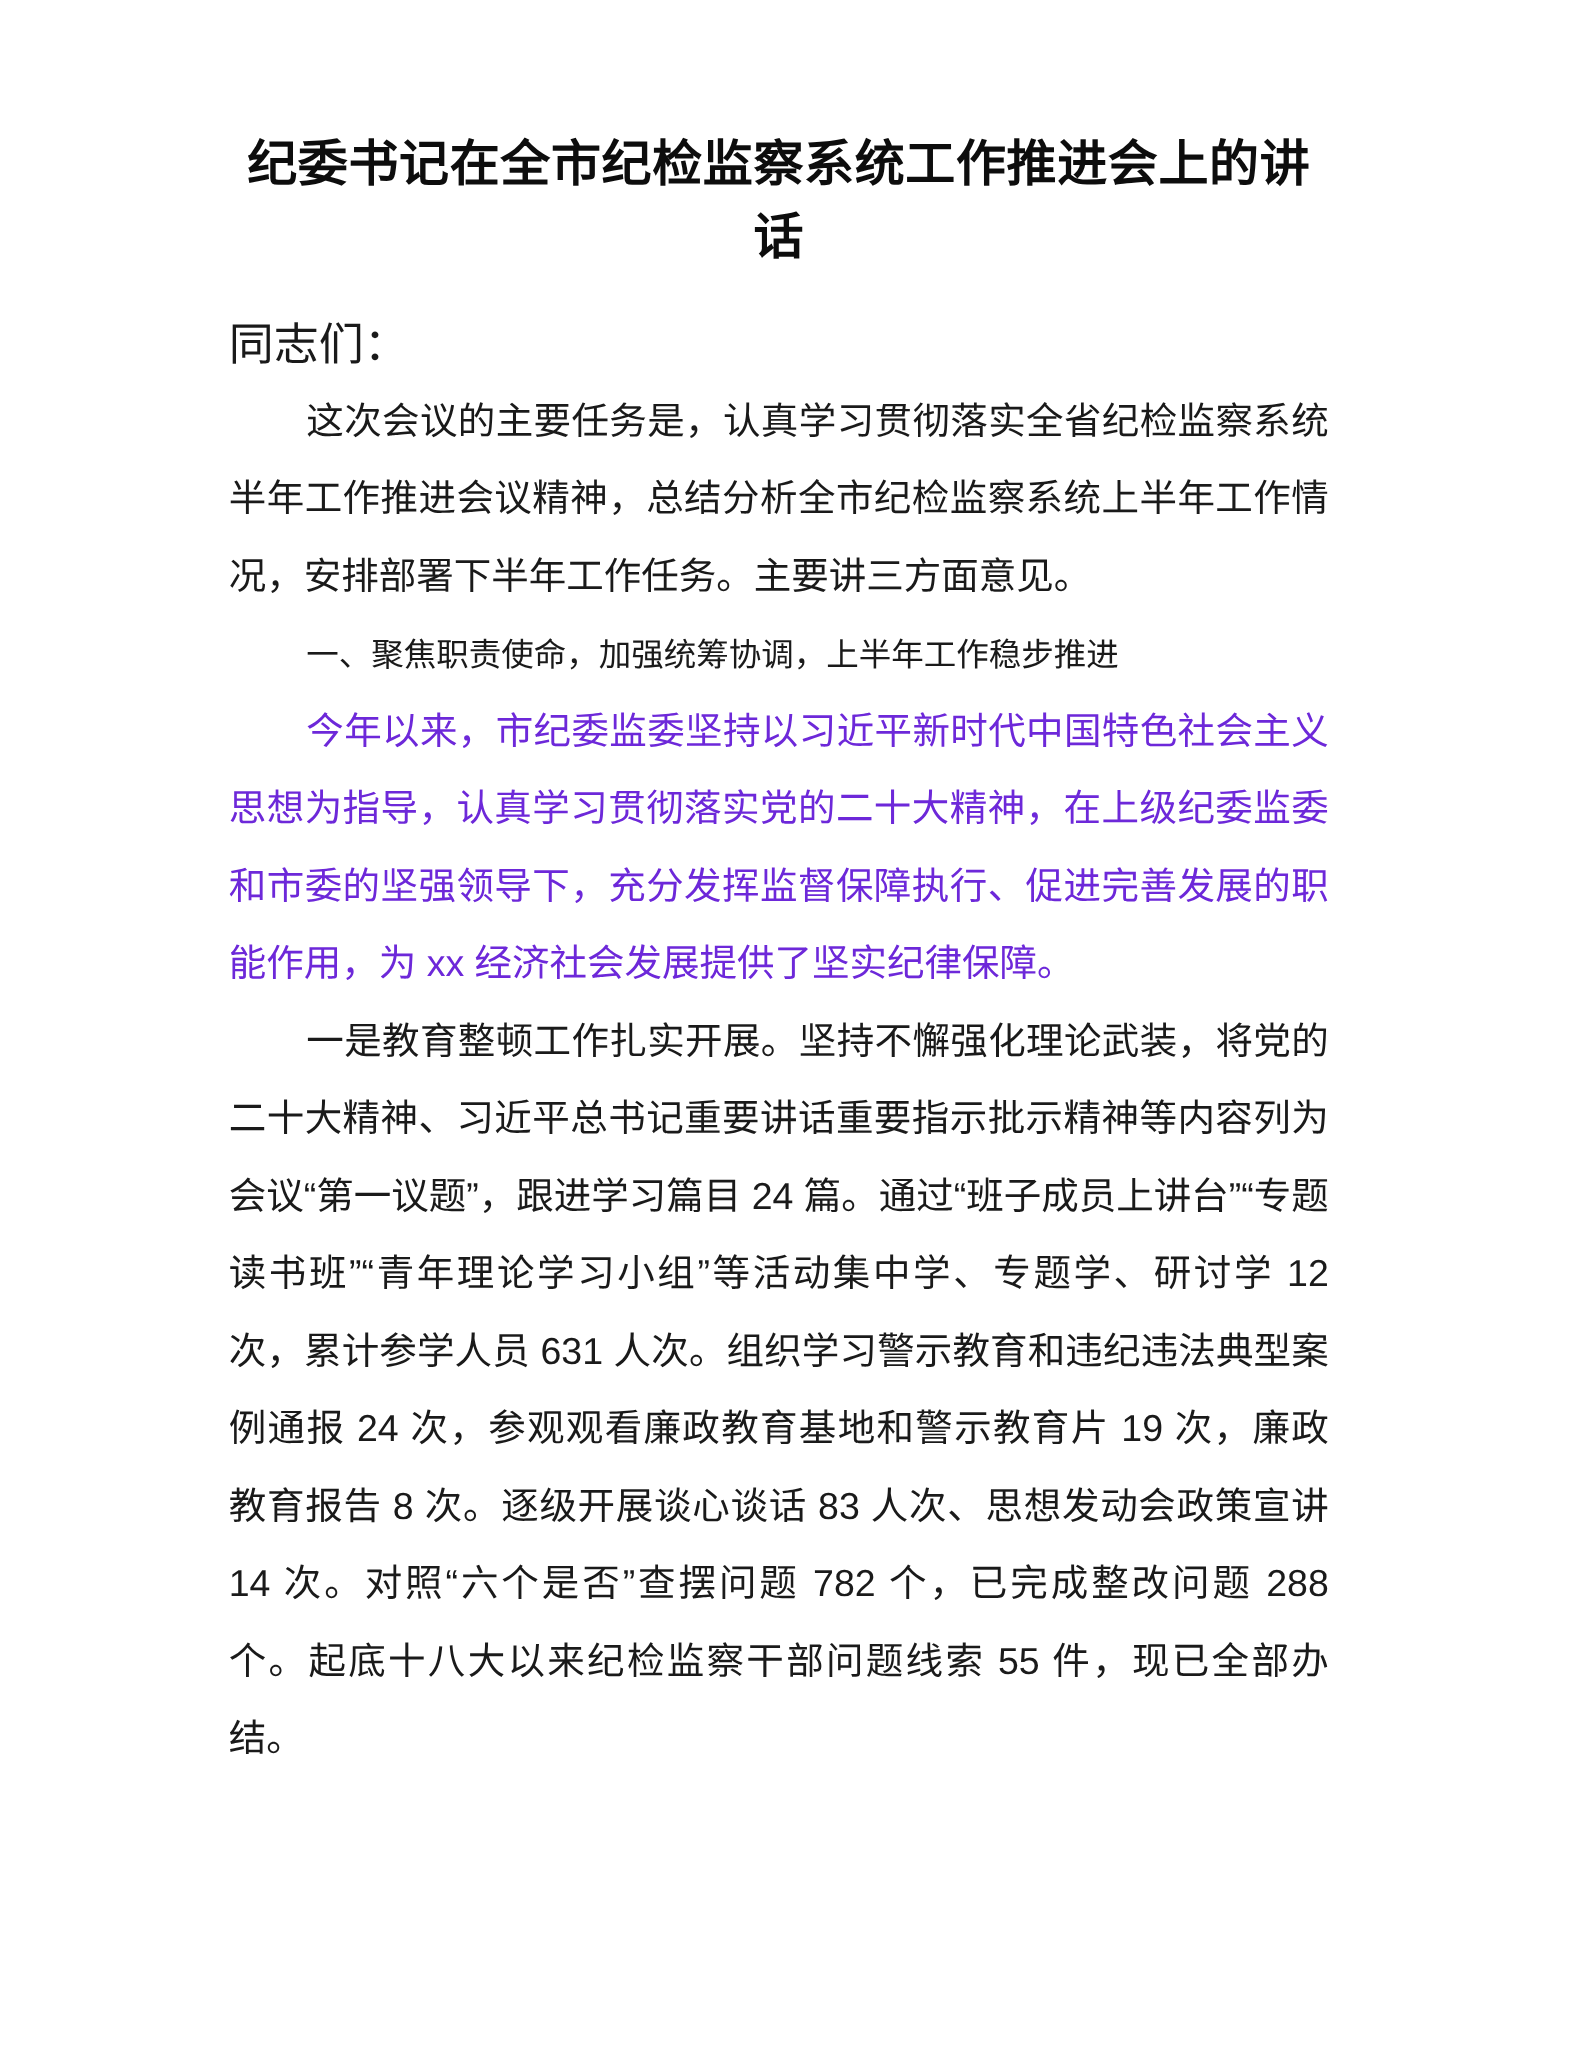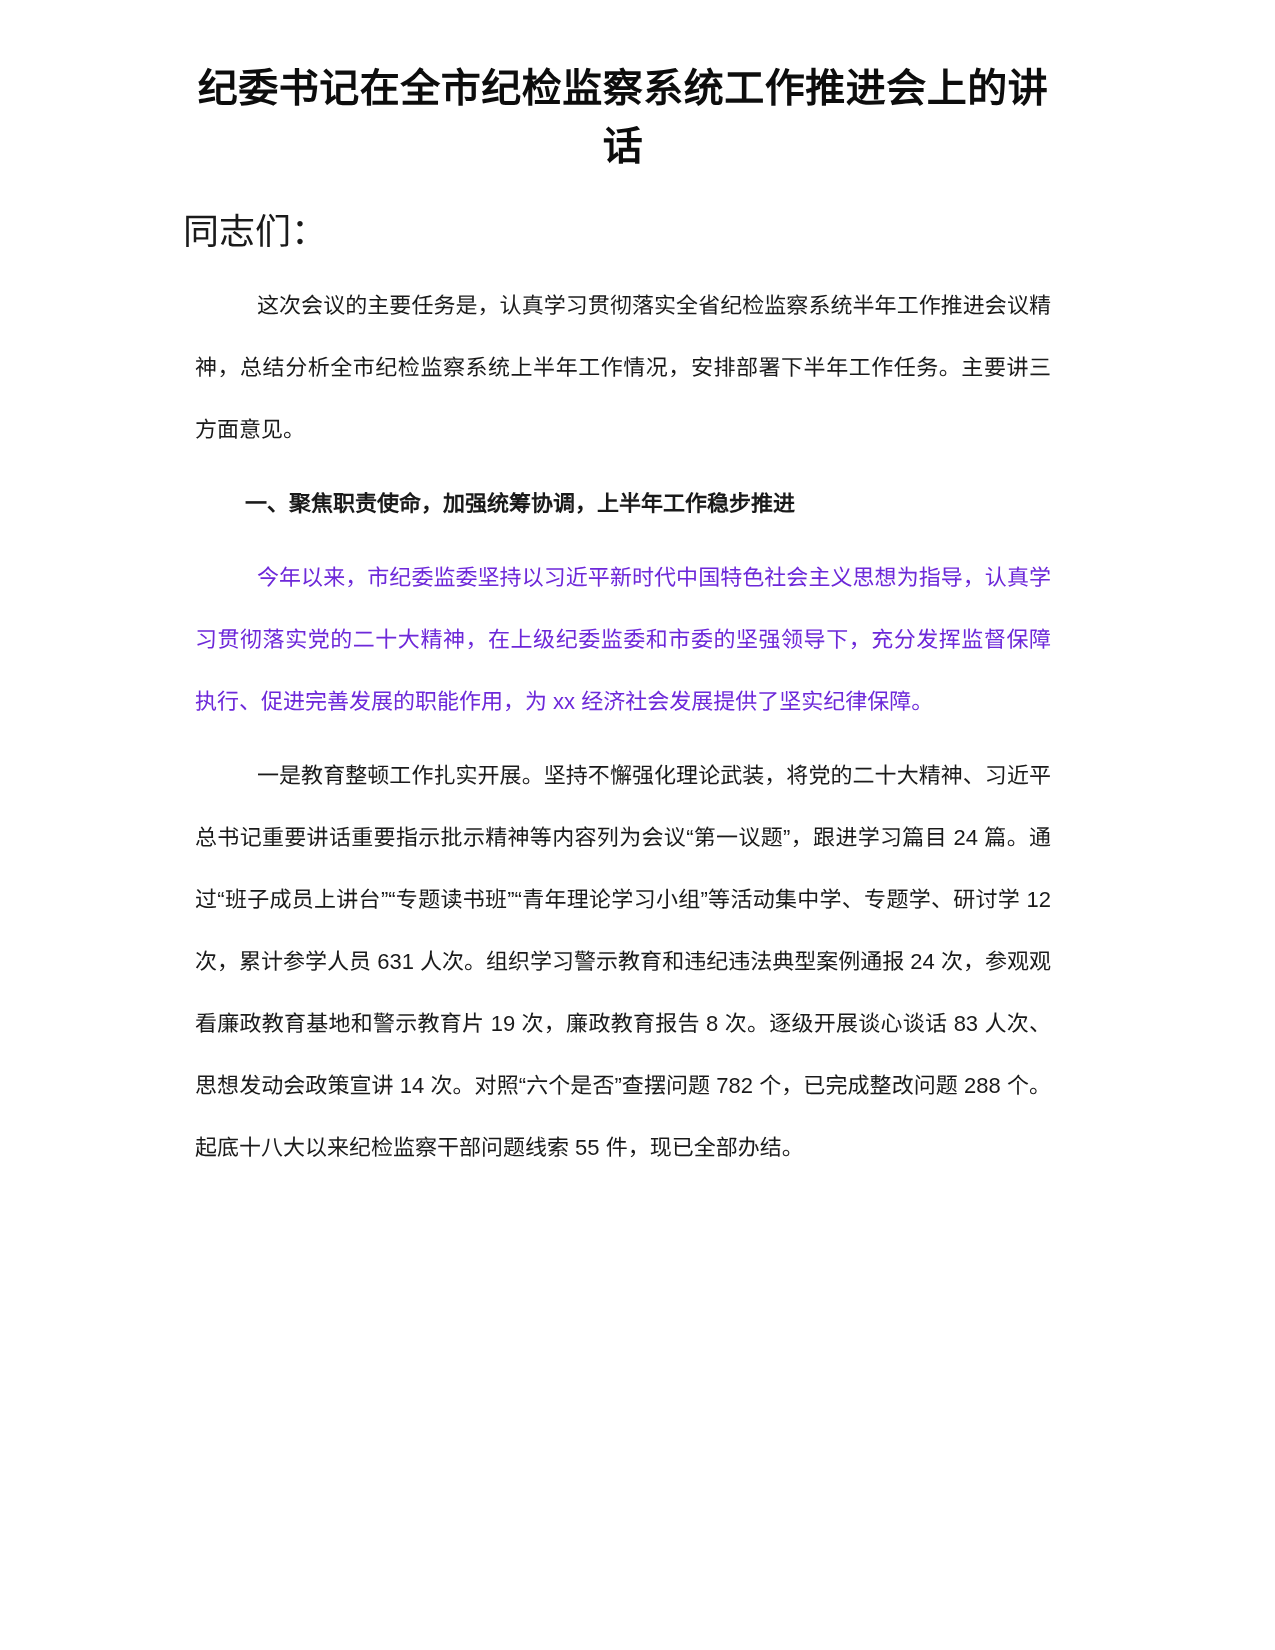--- a/index.html
+++ b/index.html
@@ -28,50 +28,49 @@
     top: 0;
     width: 880px;
   }
   .doc-title {
     font-size: 40px;
     font-weight: bold;
     line-height: 58px;
     text-align: center;
     letter-spacing: 0.5px;
     margin: 0;
-    padding-top: 59px;
+    padding-top: 103px;
     color: #0d0d0d;
   }
   .salutation {
     font-size: 36px;
     line-height: 62px;
     margin: 0;
     padding-top: 26px;
     text-align: justify;
     text-justify: inter-ideograph;
     color: #1a1a1a;
   }
   .body-para {
-    font-size: 22px;
+    font-size: 30px;
     line-height: 62px;
-    margin: 12px;
+    margin: 0;
     text-indent: 62px;
     text-align: justify;
     text-justify: inter-ideograph;
     color: #1a1a1a;
     word-break: break-all;
   }
   .section-heading {
-    font-size: 22px;
+    font-size: 26px;
     line-height: 62px;
     margin: 0;
     text-indent: 62px;
     text-align: left;
     color: #1a1a1a;
-    font-weight: bold;
   }
 </style>
 </head>
 <body style="background: rgb(255, 255, 255);">
 
 <div class="page" style="background: rgb(255, 255, 255);">
   <div class="content">
 
     <h1 class="doc-title" style="color: rgb(13, 13, 13);">纪委书记在全市纪检监察系统工作推进会上的讲话</h1>
 

